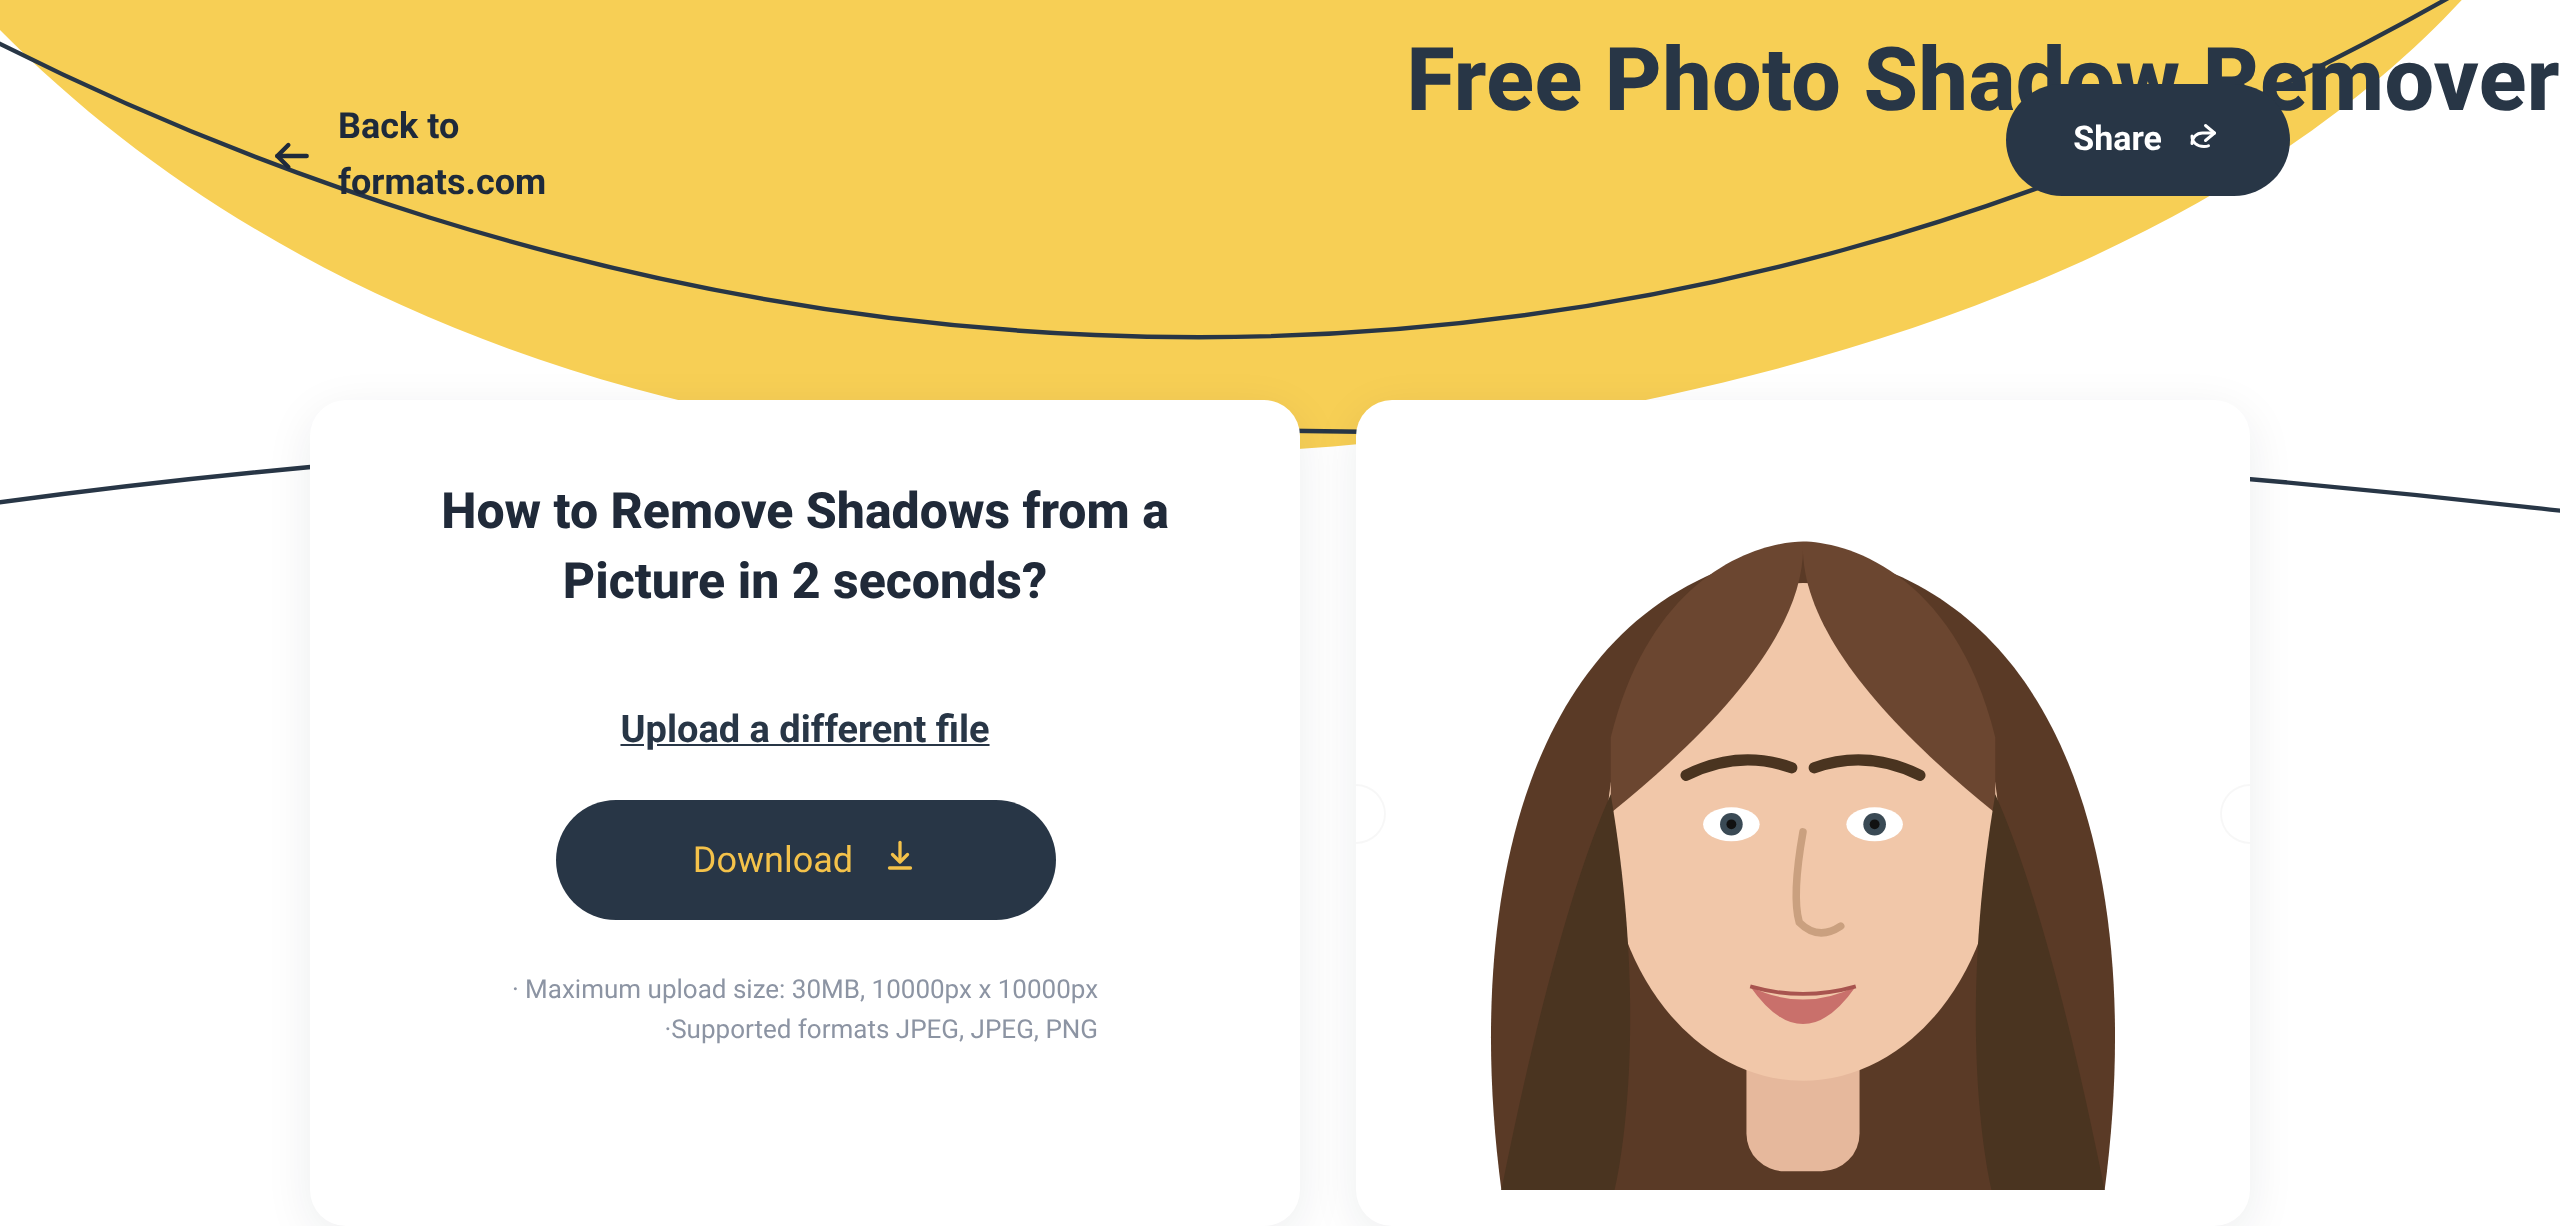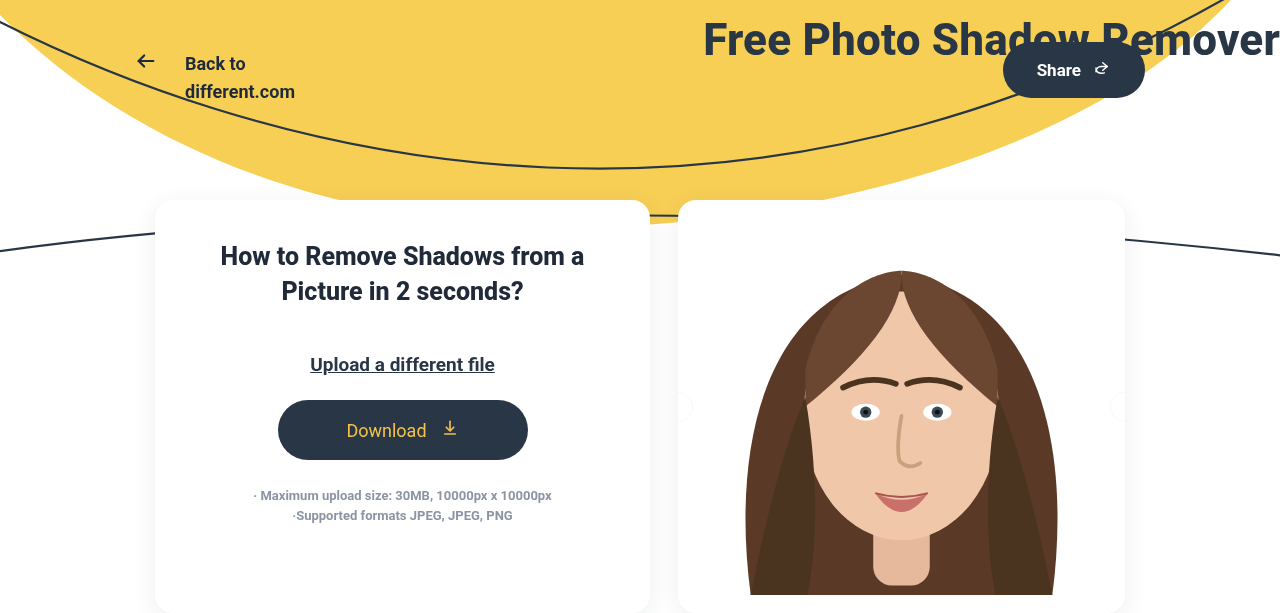--- a/index.html
+++ b/index.html
@@ -3,41 +3,41 @@
 <meta charset="utf-8">
 <style>
   * { box-sizing: border-box; margin: 0; padding: 0; }
   html, body { width: 1280px; height: 613px; overflow: hidden; font-family: -apple-system, BlinkMacSystemFont, "Segoe UI", Roboto, "Helvetica Neue", Arial, sans-serif; background: #ffffff; }
   .stage { position: relative; width: 1280px; height: 613px; background: #ffffff; }
 
   
   .bg-svg { position: absolute; top: 0; left: 0; width: 1280px; height: 613px; pointer-events: none; }
 
   
-  .back-link { position: absolute; left: 135px; top: 50px; display: flex; align-items: flex-start; gap: 28px; cursor: pointer; }
+  .back-link { position: absolute; left: 135px; top: 50px; display: flex; align-items: center; gap: 12px; cursor: pointer; }
   .back-link .arrow { width: 22px; height: 22px; display: flex; align-items: center; justify-content: center; color: #1e2a3b; }
   .back-link .text { font-size: 18px; font-weight: 700; color: #1e2a3b; line-height: 1.55; }
 
   .page-title { position: absolute; left: 0; right: 0; top: 12px; text-align: right; font-size: 44px; font-weight: 800; color: #283646; line-height: 1.28; letter-spacing: 0.2px; pointer-events: none; }
 
   .share-btn { position: absolute; right: 135px; top: 42px; height: 56px; padding: 0 34px; border-radius: 999px; background: #283646; color: #ffffff; display: flex; align-items: center; gap: 12px; font-size: 17px; font-weight: 700; cursor: pointer; }
   .share-btn svg { width: 18px; height: 18px; }
 
   
   .cards { position: absolute; left: 155px; right: 155px; top: 200px; bottom: 0; display: flex; gap: 28px; }
   .card { flex: 1 1 0; background: #ffffff; border-radius: 18px; box-shadow: 0 6px 24px rgba(25,35,55,0.08); padding: 40px 42px 34px 42px; display: flex; flex-direction: column; align-items: center; position: relative; overflow: hidden; }
 
   .card h2 { font-size: 25px; font-weight: 800; color: #202a39; text-align: center; line-height: 1.38; max-width: 420px; }
 
   .upload-diff { margin-top: 44px; font-size: 19px; font-weight: 700; color: #283646; text-decoration: underline; cursor: pointer; }
 
   .download-btn { margin-top: 24px; height: 60px; width: 250px; border-radius: 999px; background: #283646; color: #f4c24a; display: flex; align-items: center; justify-content: center; gap: 14px; font-size: 18px; font-weight: 400; cursor: pointer; }
   .download-btn svg { width: 18px; height: 18px; }
 
-  .notes { margin-top: 26px; text-align: center; font-size: 13px; font-weight: 700; color: #8c94a3; line-height: 1.5; }
+  .notes { margin-top: 26px; text-align: right; font-size: 13px; font-weight: 400; color: #8c94a3; line-height: 1.5; }
 
   
   .card.image-card { padding: 18px; }
   .portrait { width: 100%; height: 100%; border-radius: 10px; overflow: hidden; }
 
   
   .notch { position: absolute; width: 30px; height: 30px; background: #ffffff; border-radius: 999px; box-shadow: inset 0 0 0 1px rgba(0,0,0,0.03); }
   .notch.left  { left: -15px;  top: 50%; transform: translateY(-50%); }
   .notch.right { right: -15px; top: 50%; transform: translateY(-50%); }
 </style>
@@ -56,21 +56,21 @@
 
   <div class="back-link">
     <span class="arrow">
       <svg viewBox="0 0 24 24" fill="none" stroke="#1e2a3b" stroke-width="2.4" stroke-linecap="round" stroke-linejoin="round">
           <line x1="20" y1="12" x2="4" y2="12"></line>
           <polyline points="10 6 4 12 10 18"></polyline>
         </svg>
     </span>
     <span class="text">
       <span>Back to</span><br>
-      <span>different.com</span>
+      <span>formats.com</span>
     </span>
   </div>
 
   <h1 class="page-title">Free Photo Shadow Remover</h1>
 
   <div class="share-btn">
     <span>Share</span>
     <span>
       <svg viewBox="0 0 24 24" fill="none" stroke="#ffffff" stroke-width="2" stroke-linecap="round" stroke-linejoin="round">
           <path d="M4 12c0 4 3 7 8 7 1 0 2 0 3-0.5"></path>

